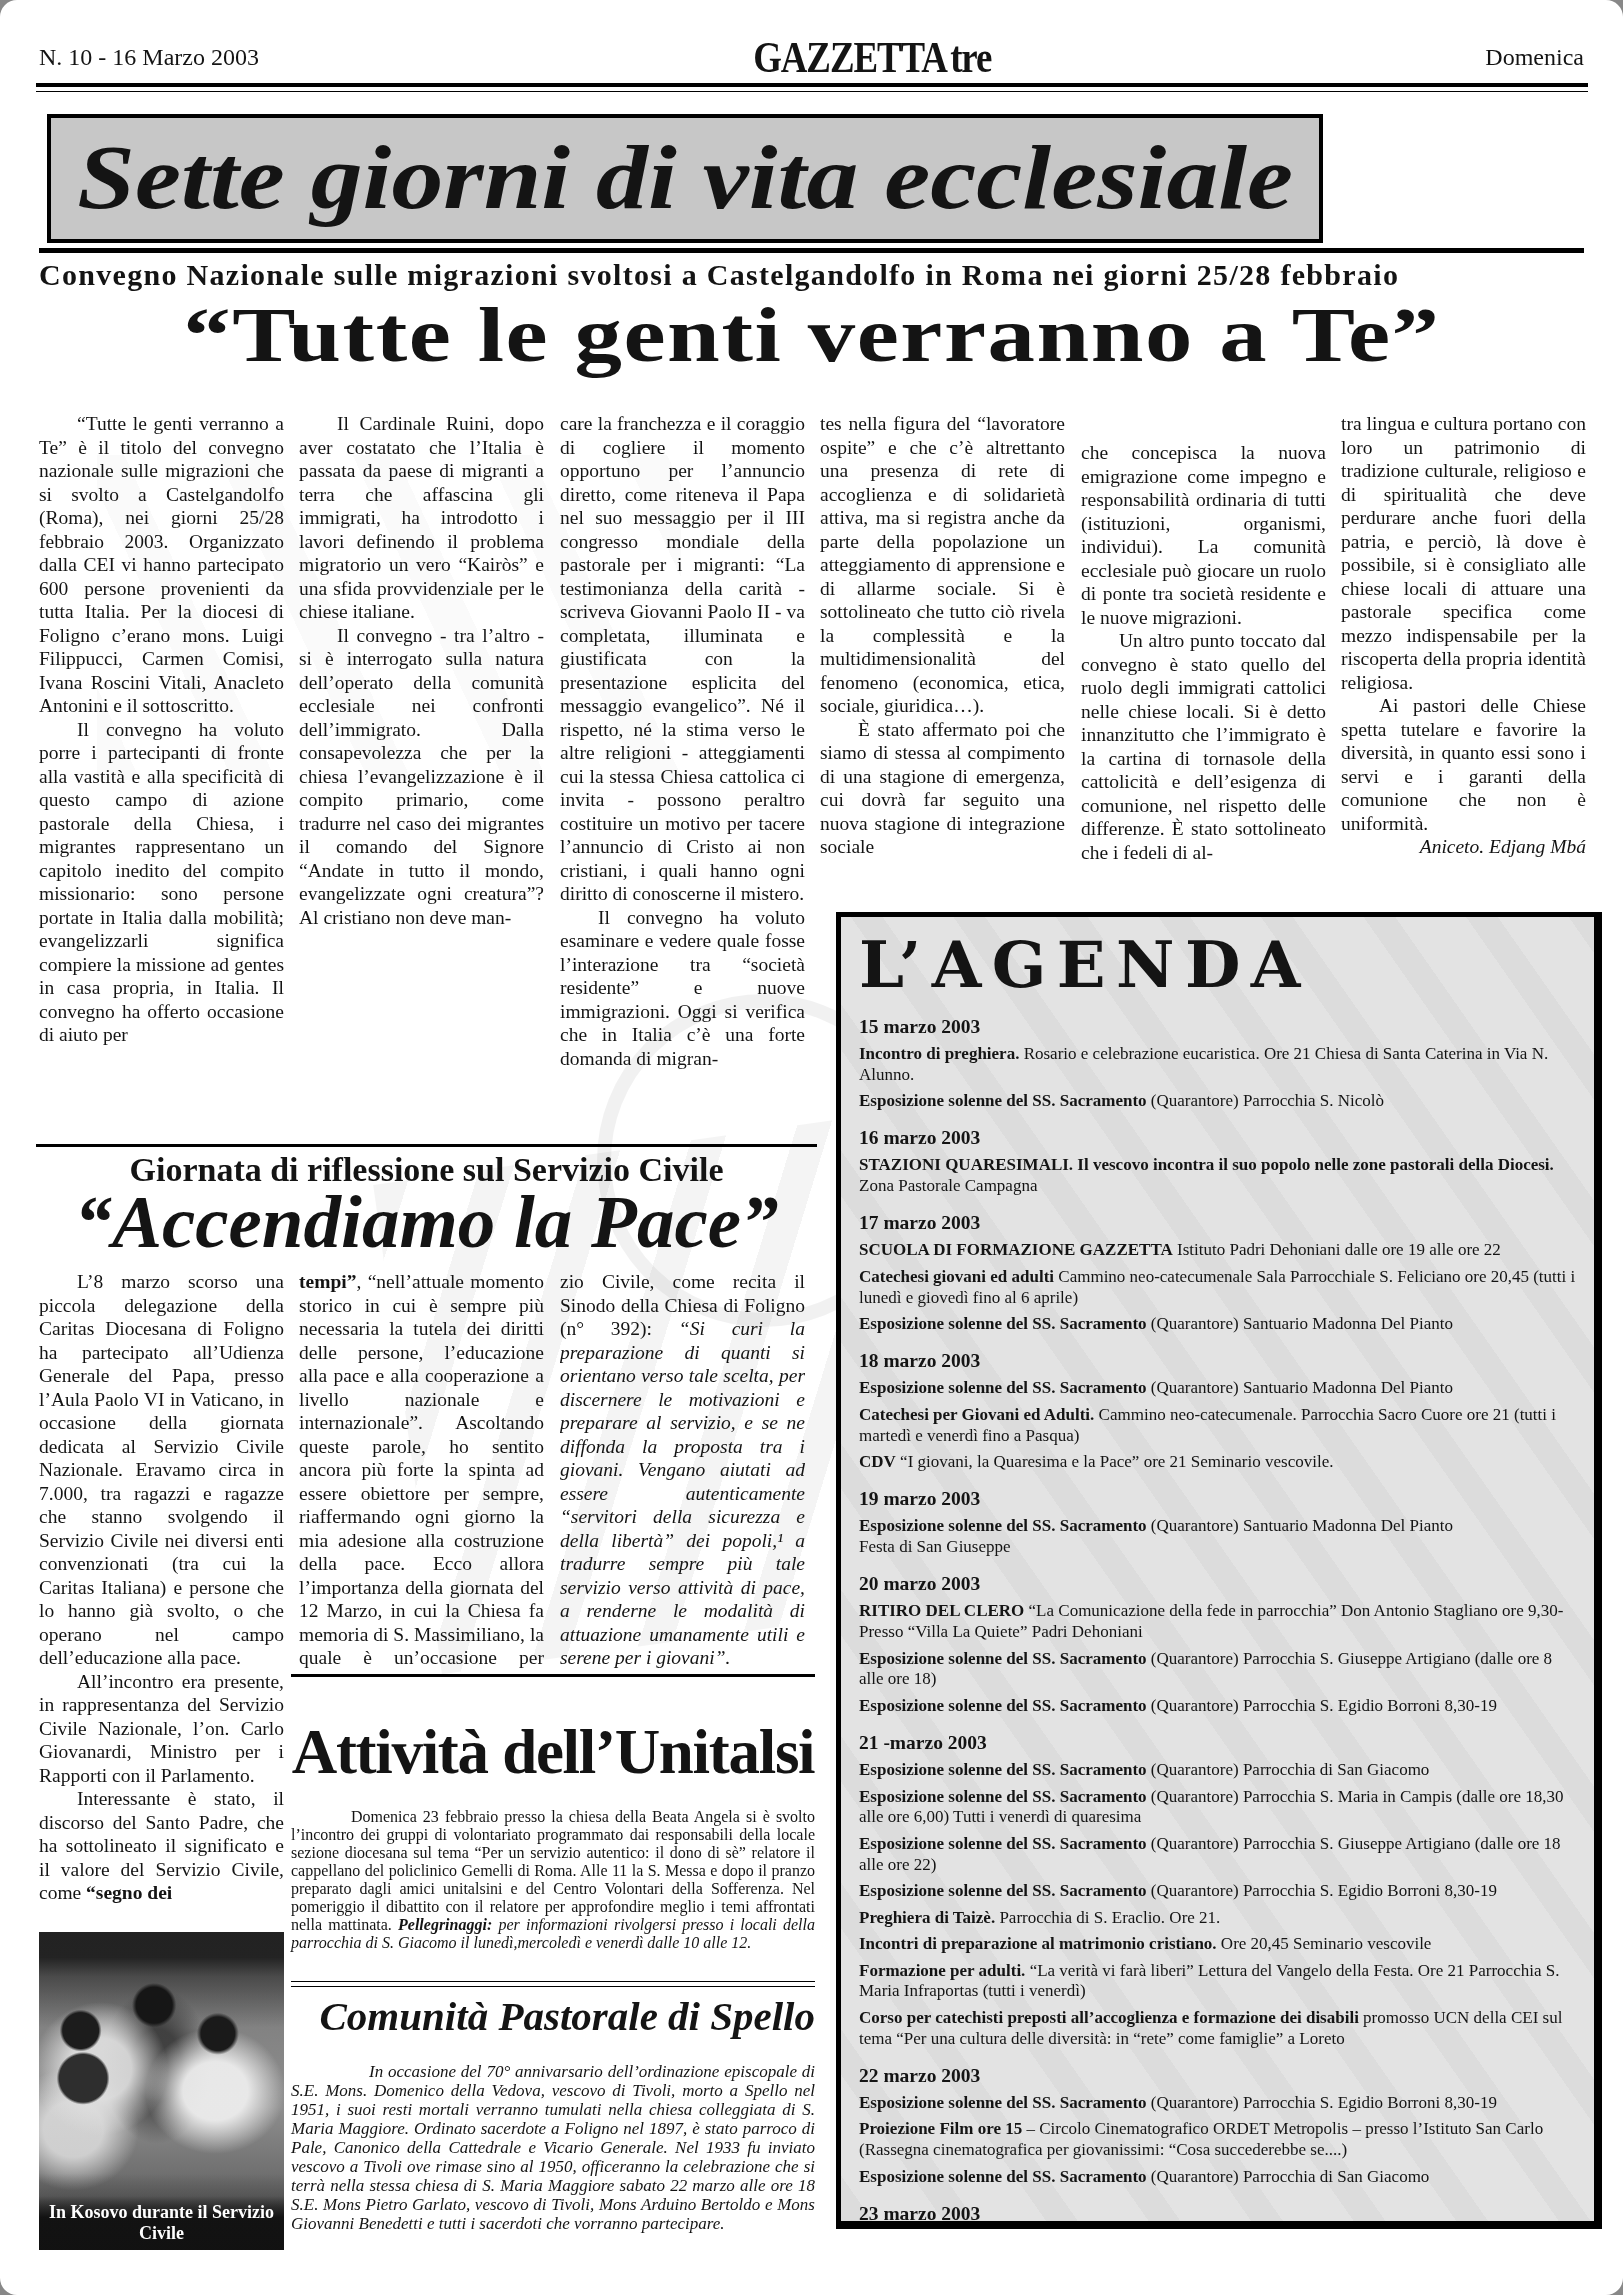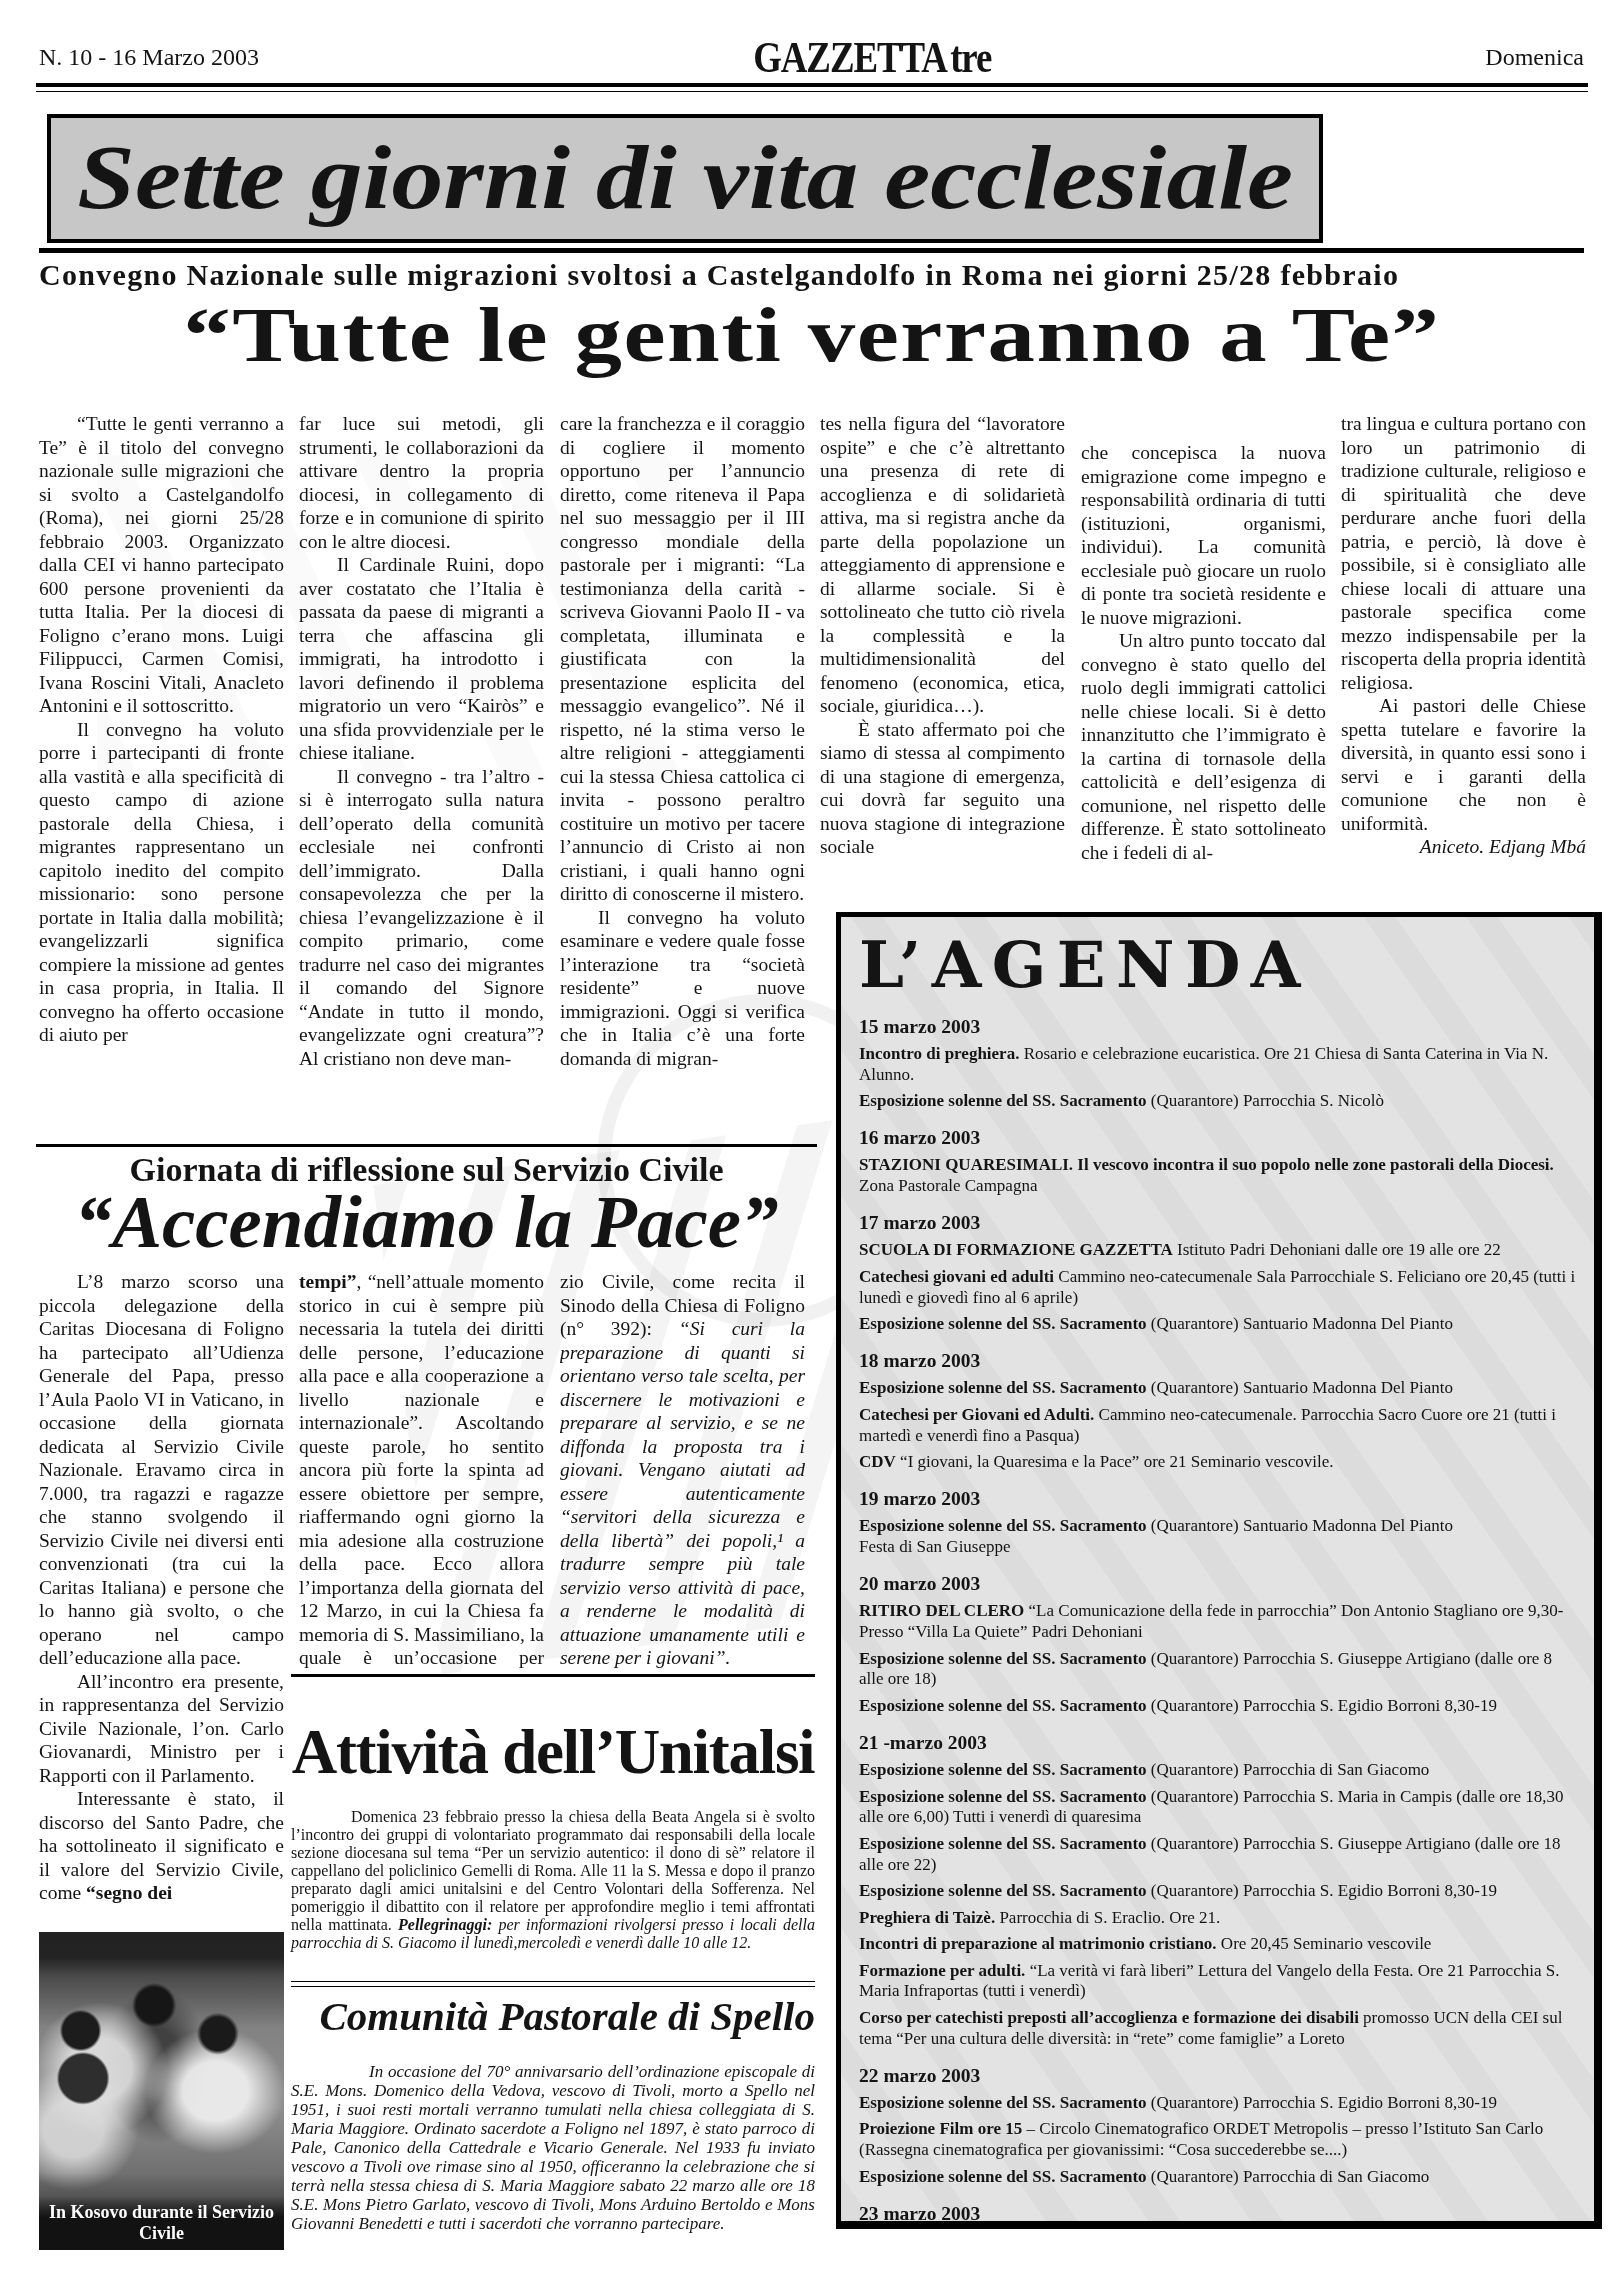--- a/index.html
+++ b/index.html
@@ -1,21 +1,21 @@
 <!DOCTYPE html>
 <html lang="it" style="--paper: #ffffff; --ink: #141414; --banner-bg: #c7c7c7; --agenda-bg: #e3e3e3;font-size:10.4px"><head>
 <meta charset="utf-8">
 <style>
   :root{
     --paper:#ffffff; --ink:#141414; --banner-bg:#c7c7c7; --agenda-bg:#e3e3e3;
   }
   html,body{margin:0;padding:0;background:#888;}
   .page{
     position:relative; width:1623px; height:2295px; background:var(--paper);
-    color:var(--ink); font-family:"Liberation Serif", serif; overflow:hidden;
+    color:var(--ink); font-family:"Liberation Serif", serif; overflow:hidden;border-radius:17px;
   }
   
   .wm{position:absolute; z-index:0;}
   .wm-circle{left:597px; top:994px; width:305px; height:305px;
     border:14.3px solid rgba(0,0,0,0.055); border-radius:50%;}
   .wm-band{left:403px; top:1117px; width:942px; height:494px;
     background:repeating-linear-gradient(115deg, rgba(0,0,0,0.045) 0 32px, transparent 32px 97px);
     transform:rotate(-8deg);}
   .wm-band2{left:97px; top:455px; width:584px; height:325px;
     background:repeating-linear-gradient(65deg, rgba(0,0,0,0.02) 0 39px, transparent 39px 123px);}
@@ -131,21 +131,20 @@
   <div class="kicker">Convegno Nazionale sulle migrazioni svoltosi a Castelgandolfo in Roma nei giorni 25/28 febbraio</div>
   <div class="headline">
     <span class="t">“Tutte le genti verranno a Te”</span>
   </div>
 
   <div class="col" id="c1">
       <p class="para ind"><span>“Tutte le genti verranno a Te” è il titolo del convegno nazionale sulle migrazioni che si svolto a Castelgandolfo (Roma), nei giorni 25/28 febbraio 2003. Organizzato dalla CEI vi hanno partecipato 600 persone provenienti da tutta Italia. Per la diocesi di Foligno c’erano mons. Luigi Filippucci, Carmen Comisi, Ivana Roscini Vitali, Anacleto Antonini e il sottoscritto.</span></p>
       <p class="para ind"><span>Il convegno ha voluto porre i partecipanti di fronte alla vastità e alla specificità di questo campo di azione pastorale della Chiesa, i migrantes rappresentano un capitolo inedito del compito missionario: sono persone portate in Italia dalla mobilità; evangelizzarli significa compiere la missione ad gentes in casa propria, in Italia. Il convegno ha offerto occasione di aiuto per</span></p>
     </div>
   <div class="col" id="c2">
-      <p class="para"><span>far luce sui metodi, gli strumenti, le collaborazioni da attivare dentro la propria diocesi, in collegamento di forze e in comunione di spirito con le altre diocesi.</span></p>
       <p class="para ind"><span>Il Cardinale Ruini, dopo aver costatato che l’Italia è passata da paese di migranti a terra che affascina gli immigrati, ha introdotto i lavori definendo il problema migratorio un vero “Kairòs” e una sfida provvidenziale per le chiese italiane.</span></p>
       <p class="para ind"><span>Il convegno - tra l’altro - si è interrogato sulla natura dell’operato della comunità ecclesiale nei confronti dell’immigrato. Dalla consapevolezza che per la chiesa l’evangelizzazione è il compito primario, come tradurre nel caso dei migrantes il comando del Signore “Andate in tutto il mondo, evangelizzate ogni creatura”? Al cristiano non deve man-</span></p>
     </div>
   <div class="col" id="c3">
       <p class="para"><span>care la franchezza e il coraggio di cogliere il momento opportuno per l’annuncio diretto, come riteneva il Papa nel suo messaggio per il III congresso mondiale della pastorale per i migranti: “La testimonianza della carità - scriveva Giovanni Paolo II - va completata, illuminata e giustificata con la presentazione esplicita del messaggio evangelico”. Né il rispetto, né la stima verso le altre religioni - atteggiamenti cui la stessa Chiesa cattolica ci invita - possono peraltro costituire un motivo per tacere l’annuncio di Cristo ai non cristiani, i quali hanno ogni diritto di conoscerne il mistero.</span></p>
       <p class="para ind"><span>Il convegno ha voluto esaminare e vedere quale fosse l’interazione tra “società residente” e nuove immigrazioni. Oggi si verifica che in Italia c’è una forte domanda di migran-</span></p>
     </div>
   <div class="col" id="c4">
       <p class="para"><span>tes nella figura del “lavoratore ospite” e che c’è altrettanto una presenza di rete di accoglienza e di solidarietà attiva, ma si registra anche da parte della popolazione un atteggiamento di apprensione e di allarme sociale. Si è sottolineato che tutto ciò rivela la complessità e la multidimensionalità del fenomeno (economica, etica, sociale, giuridica…).</span></p>
       <p class="para ind"><span>È stato affermato poi che siamo di stessa al compimento di una stagione di emergenza, cui dovrà far seguito una nuova stagione di integrazione sociale</span></p>

